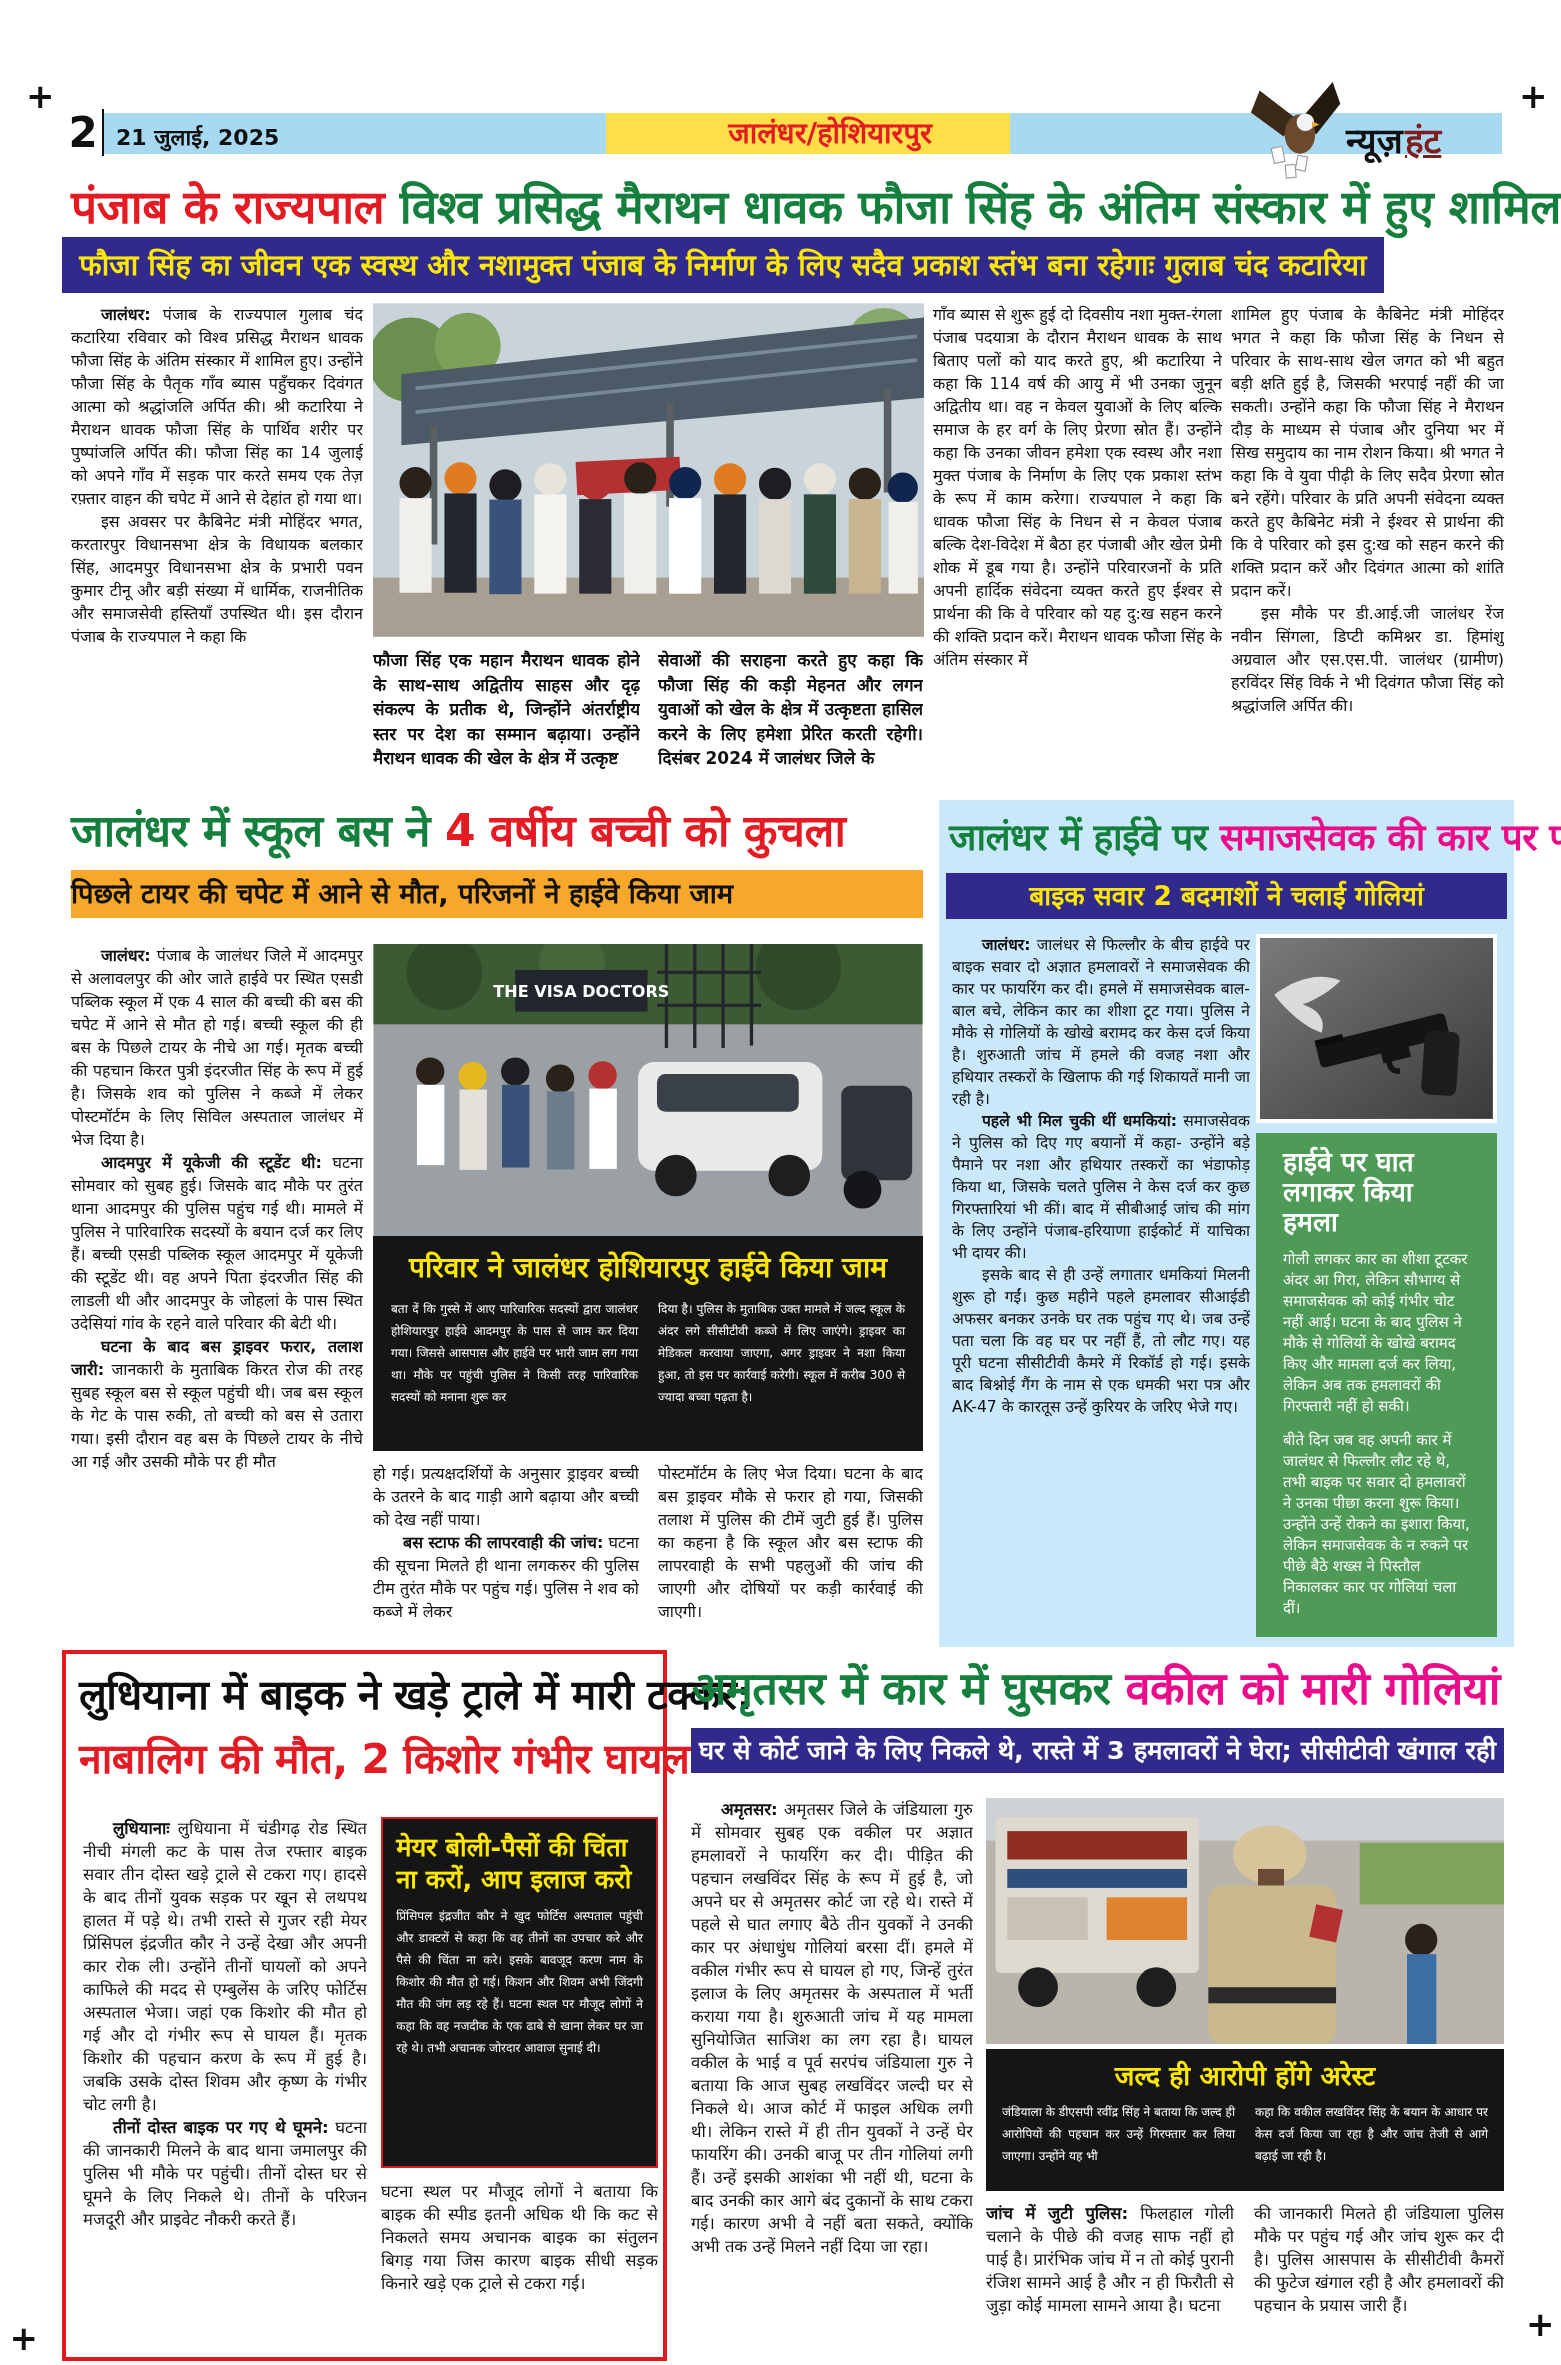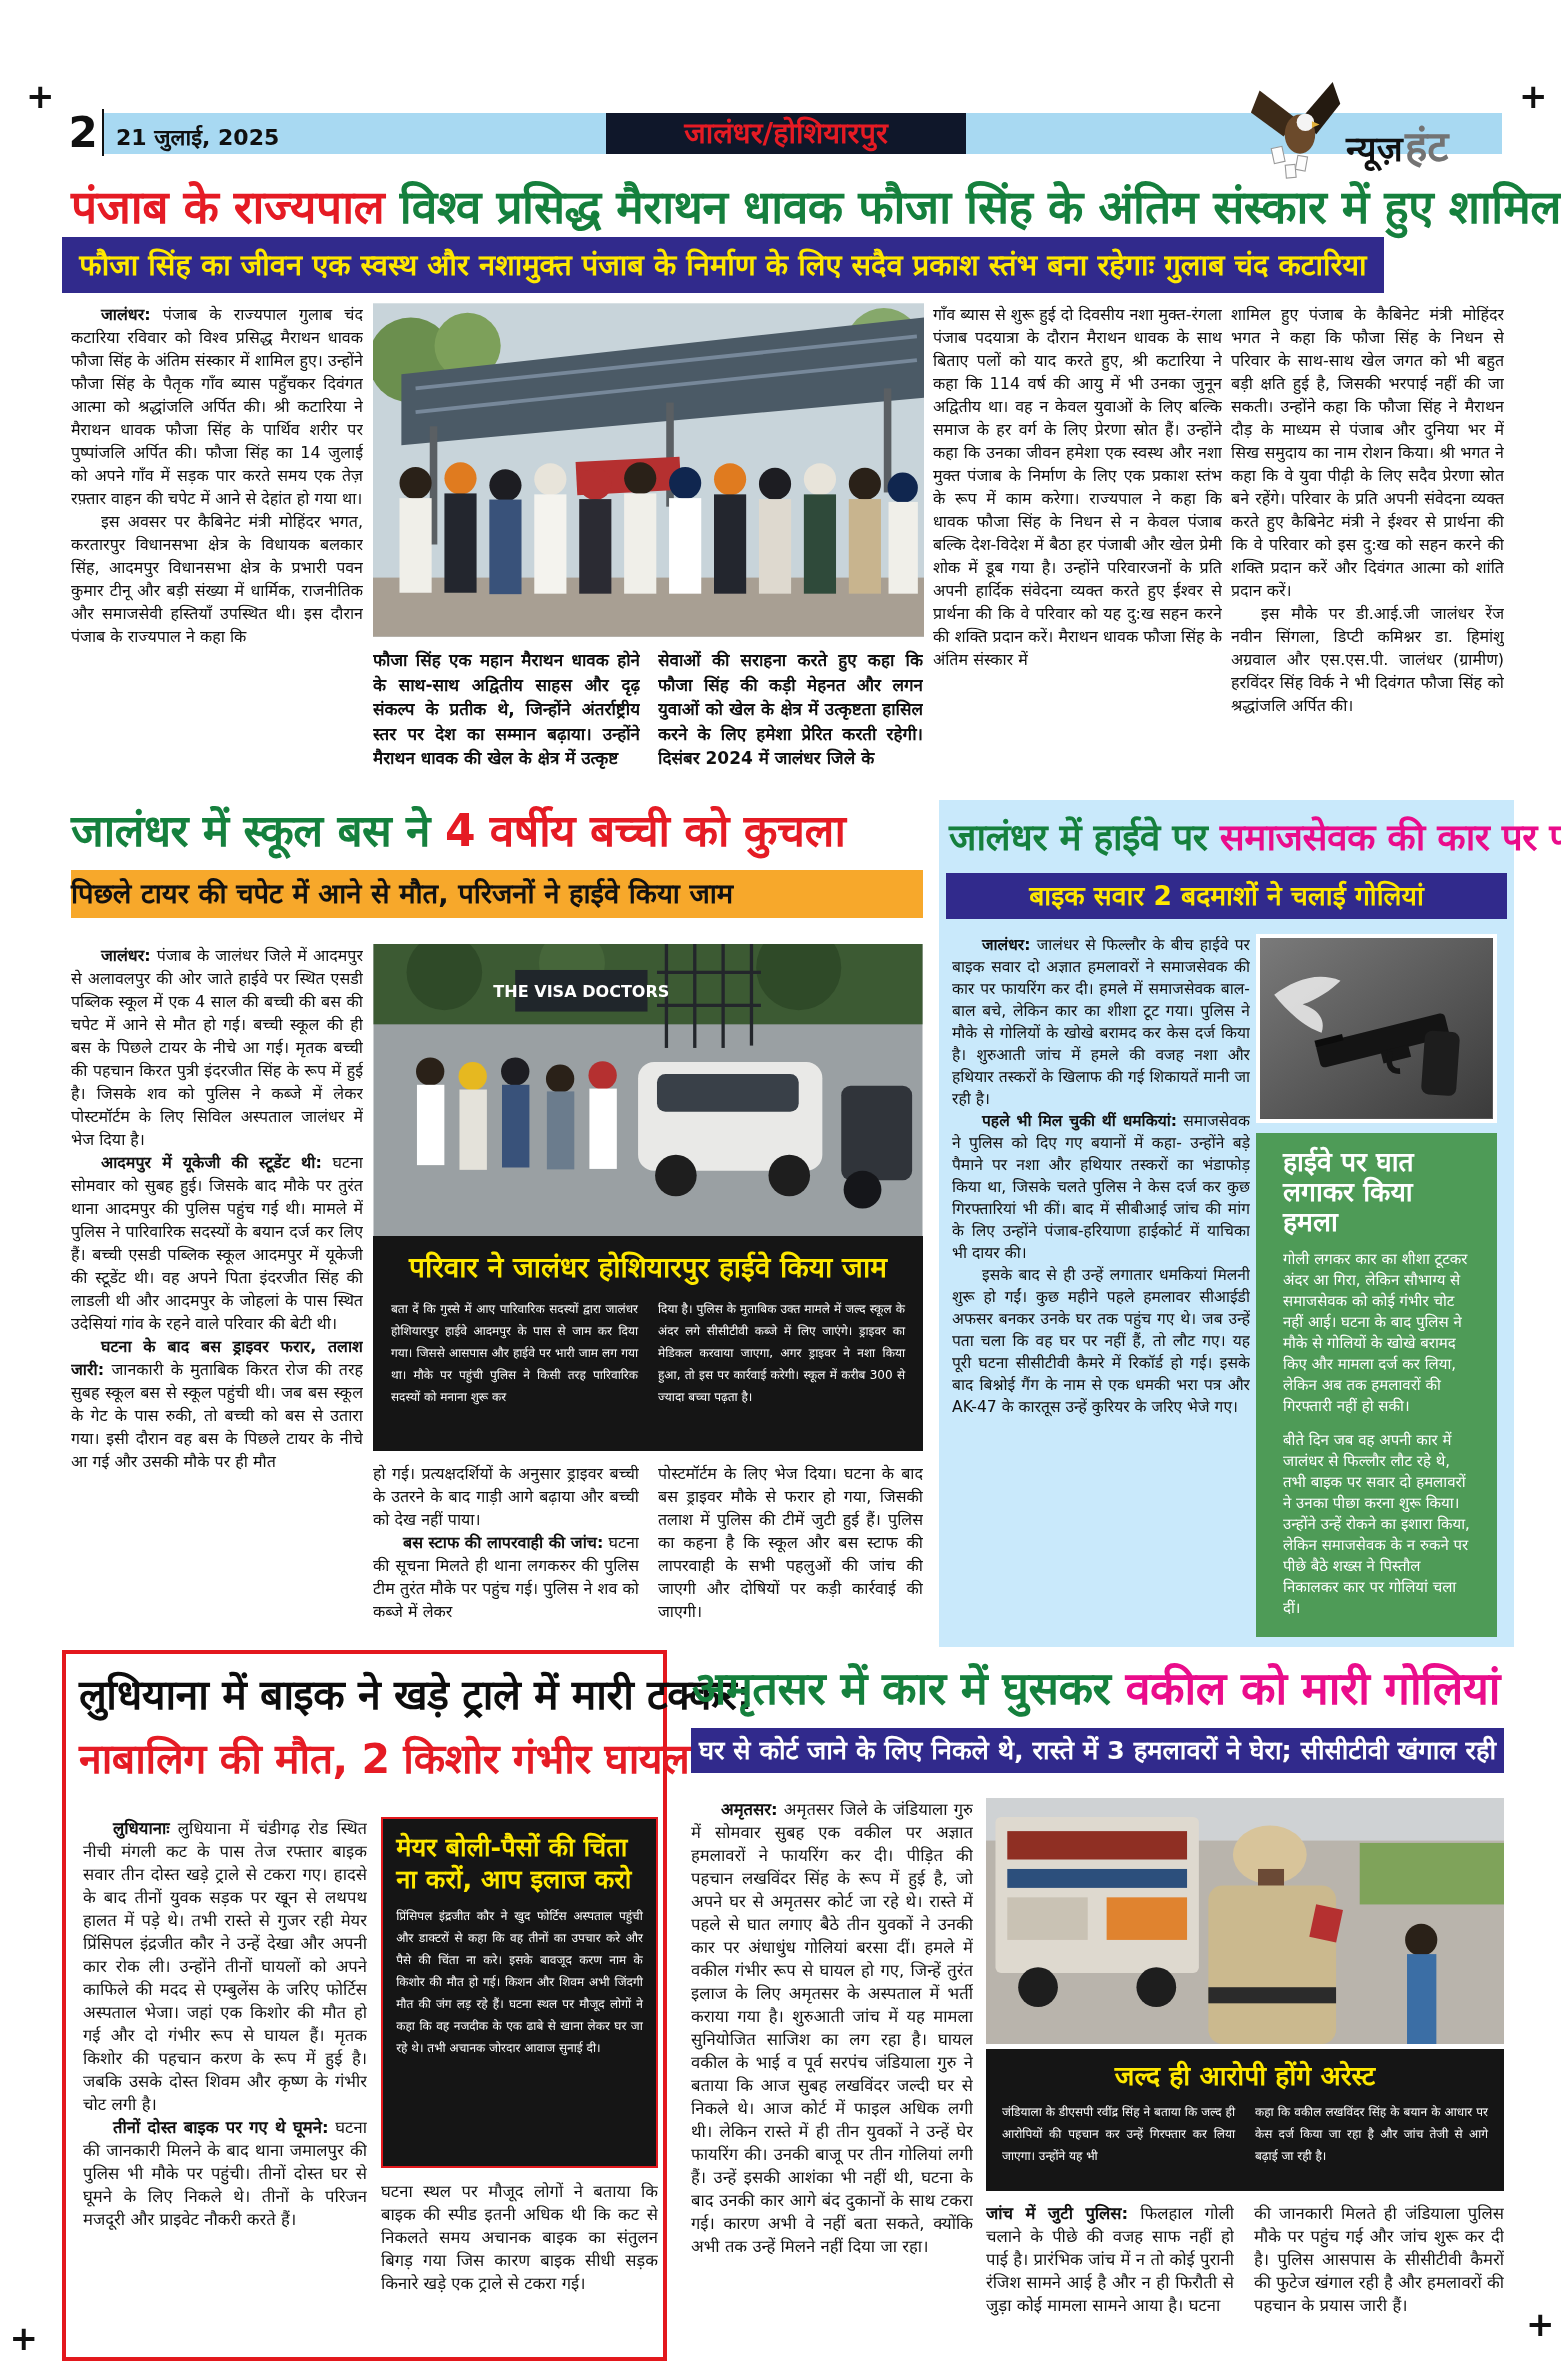--- a/index.html
+++ b/index.html
@@ -6,24 +6,24 @@
   body{
     width:1561px;height:2413px;position:relative;background:#ffffff;
     font-family:"DejaVu Sans",sans-serif;color:#111;
     -webkit-font-smoothing:antialiased;
   }
   .abs{position:absolute;}
   
   .band{background:#a8d9f2;}
   .pagenum{background:#fff;border-right:2.4px solid #111;text-align:center;font-weight:bold;font-size:42px;line-height:47px;}
   .date{font-weight:bold;font-size:22px;color:#101010;}
-  .region-chip{background:#0f172a;text-align:center;}
+  .region-chip{background:#fde047;text-align:center;padding-left:44px;}
   .region-chip span{color:#e51b24;font-weight:bold;font-size:29px;line-height:41px;}
   .logo-black{color:#101010;font-weight:bold;font-size:35px;}
-  .logo-red{color:#737373;font-weight:bold;font-size:42px;}
+  .logo-red{color:#7f1d1d;font-weight:bold;font-size:35px;text-decoration:underline;}
   .cross{font-size:34px;color:#111;font-weight:bold;}
   
   .hline{white-space:nowrap;font-weight:bold;letter-spacing:-0.5px;}
   .red{color:#e51b24;}
   .blk{color:#15803d;}
   .pink{color:#ea0c8b;}
   .subbar{color:#ffe800;background:#312a8c;font-weight:bold;text-align:center;}
   .orangebar{background:#f7a82b;color:#111;font-weight:bold;text-align:left;}
   
   .col{font-size:16px;line-height:23px;text-align:justify;overflow:hidden;}

